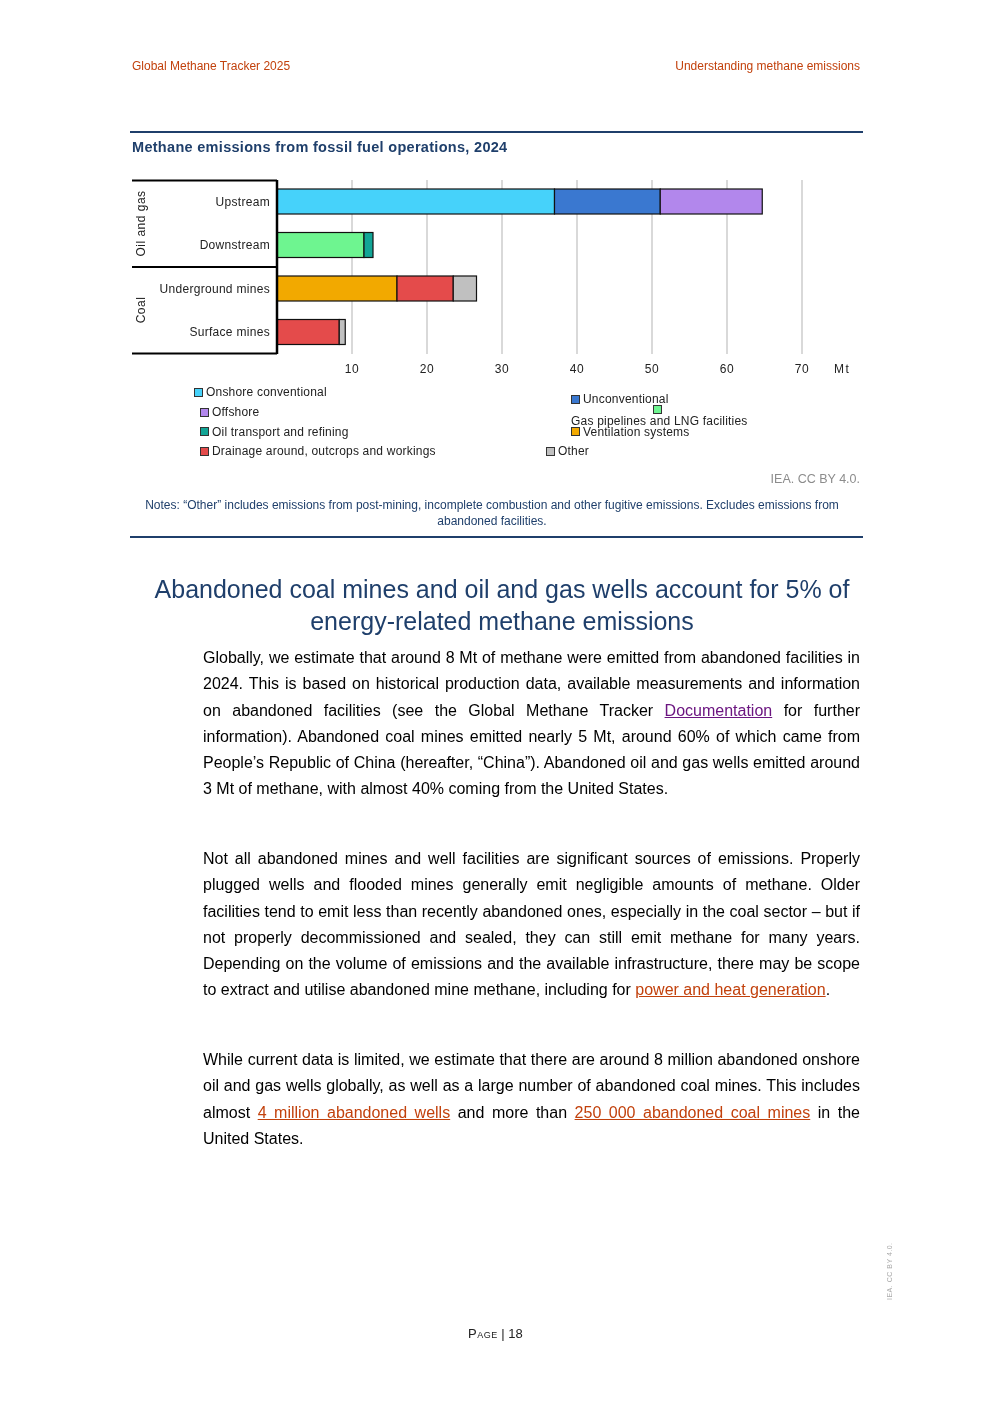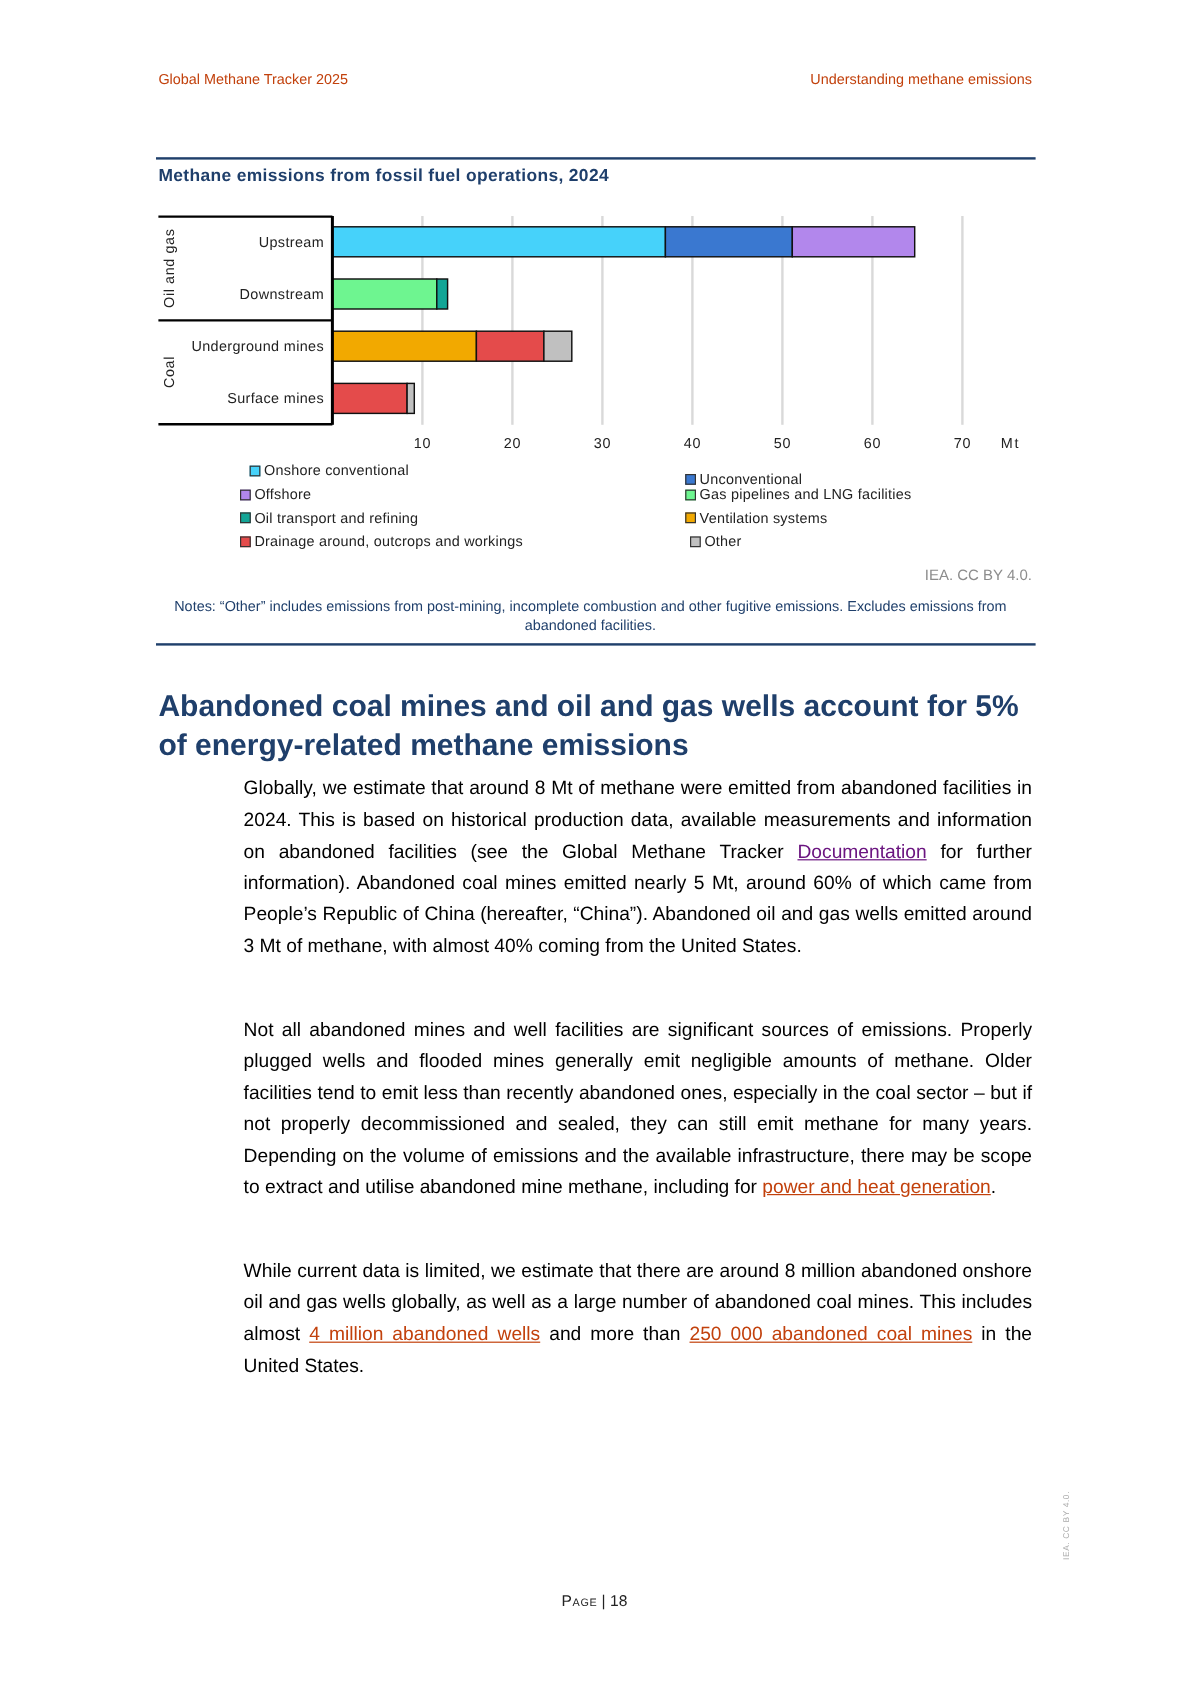--- a/index.html
+++ b/index.html
@@ -8,21 +8,21 @@
   .hdr-left { left: 132px; }
   .hdr-right { right: 132px; }
   .rule { position: absolute; left: 130px; width: 733px; height: 2px; background: #1f3f6b; }
   .chart-title { position: absolute; left: 132px; top: 139px; font-size: 14.5px; font-weight: bold; color: #1f3f6b; letter-spacing: 0.3px; text-align: right; }
   #chart { position: absolute; left: 0; top: 0; }
   .legend { position: absolute; font-size: 12px; color: #222; letter-spacing: 0.2px; }
   .legend-item { position: absolute; white-space: nowrap; display: flex; align-items: center; }
   .swatch { display: inline-block; width: 7px; height: 7px; border: 1px solid #333; margin-right: 3px; }
   .credit { position: absolute; right: 132px; top: 472px; font-size: 12.5px; color: #8c8c8c; }
   .notes { position: absolute; left: 132px; top: 497px; width: 720px; font-size: 12px; line-height: 16px; color: #1f3f6b; text-align: center; }
-  .section-title { position: absolute; left: 132px; top: 573px; width: 740px; font-size: 25px; line-height: 32px; font-weight: bold; color: #1f3f6b; }
+  .section-title { position: absolute; left: 132px; top: 573px; width: 740px; font-size: 25px; line-height: 32px; font-weight: normal; color: #1f3f6b; text-align: center; }
   .body-text { position: absolute; left: 203px; width: 657px; font-size: 16px; line-height: 26.3px; color: #000; text-align: justify; }
   .link-purple { color: #6b1580; text-decoration: underline; }
   .link-blue { color: #c2410c; text-decoration: underline; }
   .page-num { position: absolute; left: 468px; top: 1326px; font-size: 13px; color: #222; }
   .page-num .sc { font-variant: small-caps; letter-spacing: 0.5px; }
   .vert-credit { position: absolute; left: 886px; top: 1300px; font-size: 7px; color: #aaaaaa; transform: rotate(-90deg); transform-origin: left top; white-space: nowrap; letter-spacing: 0.5px; }
 </style>
 </head>
 <body>
 
@@ -64,49 +64,49 @@
     <text x="270" y="336" text-anchor="end" font-size="12" fill="#222" font-family="Liberation Sans, sans-serif" letter-spacing="0.3">Surface mines</text>
     <line x1="277" y1="180" x2="277" y2="354" stroke="#000" stroke-width="2.5"></line>
     <line x1="132" y1="180.5" x2="277" y2="180.5" stroke="#000" stroke-width="2"></line>
     <line x1="132" y1="267" x2="277" y2="267" stroke="#000" stroke-width="2"></line>
     <line x1="132" y1="353.5" x2="277" y2="353.5" stroke="#000" stroke-width="2"></line>
     <text x="0" y="0" text-anchor="middle" font-size="12" fill="#222" font-family="Liberation Sans, sans-serif" letter-spacing="0.5" transform="translate(145,223.5) rotate(-90)">Oil and gas</text>
     <text x="0" y="0" text-anchor="middle" font-size="12" fill="#222" font-family="Liberation Sans, sans-serif" letter-spacing="0.5" transform="translate(145,310) rotate(-90)">Coal</text>
   </svg>
 
 <div class="legend" id="legend">
-    <div class="legend-item" style="left: 208px; top: 385px;">
+    <div class="legend-item" style="left: 194px; top: 385px;">
       <span class="swatch" style="background: rgb(70, 210, 250);"></span>
       <span>Onshore conventional</span>
     </div>
     <div class="legend-item" style="left: 571px; top: 392px;">
       <span class="swatch" style="background: rgb(58, 120, 208);"></span>
       <span>Unconventional</span>
     </div>
     <div class="legend-item" style="left: 200px; top: 405px; justify-content: center;">
       <span class="swatch" style="background: rgb(178, 135, 236);"></span>
       <span>Offshore</span>
     </div>
-    <div class="legend-item" style="left: 571px; top: 405px;">
+    <div class="legend-item" style="left: 571px; top: 405px; flex-direction: column;">
       <span class="swatch" style="background: rgb(110, 245, 144);"></span>
       <span>Gas pipelines and LNG facilities</span>
     </div>
     <div class="legend-item" style="left: 200px; top: 424.5px;">
       <span class="swatch" style="background: rgb(18, 165, 150);"></span>
       <span>Oil transport and refining</span>
     </div>
     <div class="legend-item" style="left: 571px; top: 424.5px;">
       <span class="swatch" style="background: rgb(242, 169, 0);"></span>
       <span>Ventilation systems</span>
     </div>
     <div class="legend-item" style="left: 200px; top: 444px;">
       <span class="swatch" style="background: rgb(228, 75, 75);"></span>
       <span>Drainage around, outcrops and workings</span>
     </div>
-    <div class="legend-item" style="left: 575px; top: 444px; align-items: center;">
+    <div class="legend-item" style="left: 546px; top: 444px; align-items: center;">
       <span class="swatch" style="background: rgb(192, 192, 192);"></span>
       <span>Other</span>
     </div>
   </div>
 
 <div class="credit">IEA. CC BY 4.0.</div>
 <div class="notes">Notes: “Other” includes emissions from post-mining, incomplete combustion and other fugitive emissions. Excludes emissions from abandoned facilities.</div>
 <div class="rule" style="top:536px;"></div>
 
 <div class="section-title">Abandoned coal mines and oil and gas wells account for 5% of energy-related methane emissions</div>

